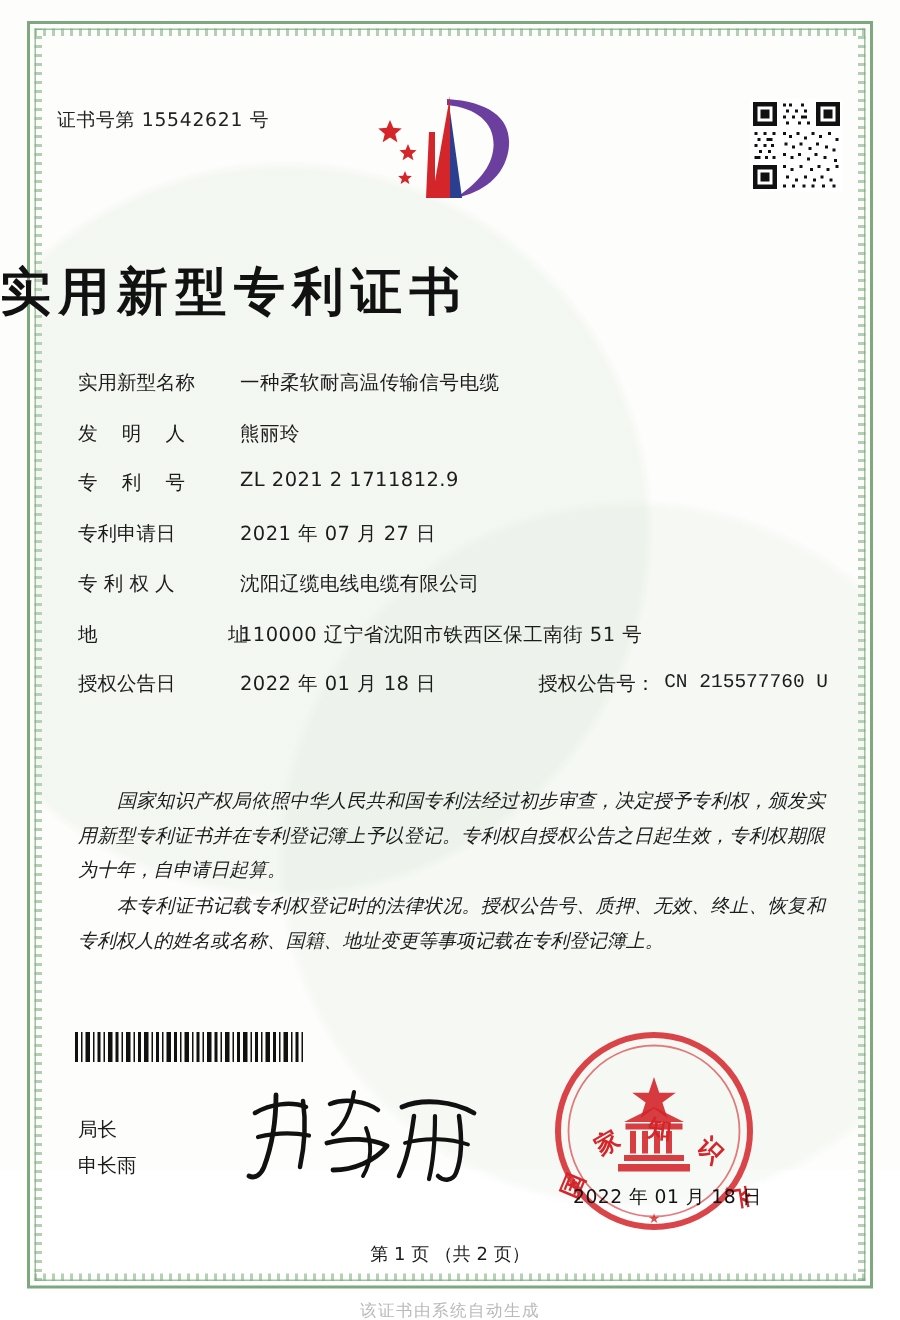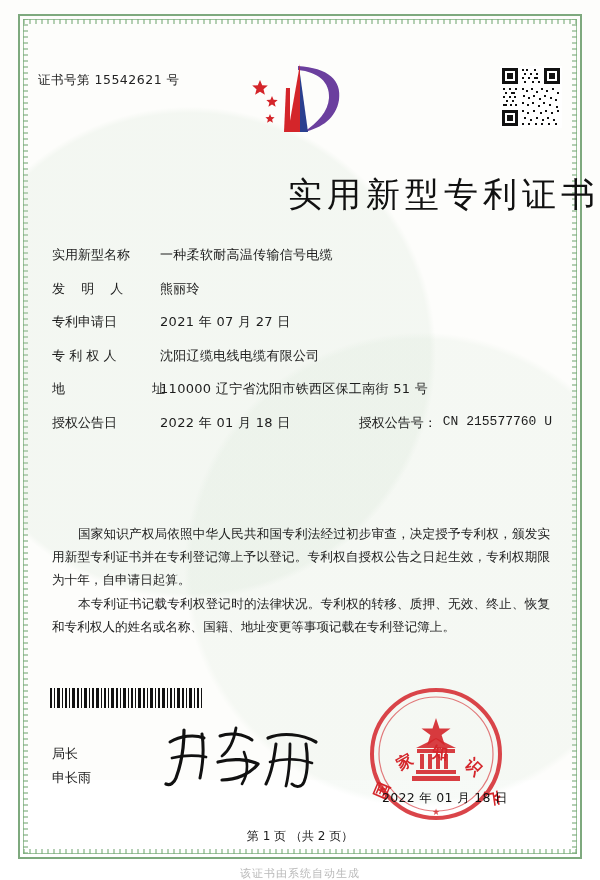--- a/index.html
+++ b/index.html
@@ -91,23 +91,23 @@
     top: 62px;
     width: 116px;
     height: 78px;
   }
 
   .title {
     position: absolute;
     left: 0;
     right: 0;
     top: 172px;
-    text-align: right;
+    text-align: left;
     font-family: "DejaVu Serif", "Liberation Serif", serif;
-    font-weight: normal;
+    font-weight: bold;
     font-size: 34px;
     letter-spacing: 5px;
     color: #111;
   }
 
   
   .fields {
     position: absolute;
     left: 52px;
     top: 246px;
@@ -146,20 +146,21 @@
 
   
   .para {
     position: absolute;
     left: 52px;
     width: 498px;
     font-size: 12.6px;
     line-height: 23px;
     text-align: justify;
     color: #1c1c1c;
+    font-style: italic;
   }
   .para.p1 { top: 522px; text-indent: 26px; }
   .para.p2 { top: 592px; text-indent: 26px; }
 
   
   .barcode {
     position: absolute;
     left: 50px;
     top: 688px;
     width: 152px;
@@ -335,41 +336,45 @@
   <div class="fields">
     <div class="row">
       <div class="lbl">实用新型名称</div>
       <div class="val">一种柔软耐高温传输信号电缆</div>
     </div>
     <div class="row">
       <div class="lbl sp">发 明 人</div>
       <div class="val">熊丽玲</div>
     </div>
     <div class="row">
+      <div class="lbl sp">专 利 号</div>
+      <div class="val">ZL 2021 2 1711812.9</div>
+    </div>
+    <div class="row">
       <div class="lbl">专利申请日</div>
       <div class="val">2021 年 07 月 27 日</div>
     </div>
     <div class="row">
       <div class="lbl">专 利 权 人</div>
       <div class="val">沈阳辽缆电线电缆有限公司</div>
     </div>
     <div class="row">
       <div class="lbl sp2">地　　　址</div>
       <div class="val">110000 辽宁省沈阳市铁西区保工南街 51 号</div>
     </div>
     <div class="row">
       <div class="lbl">授权公告日</div>
       <div class="val">2022 年 01 月 18 日</div>
       <div class="lbl2">授权公告号：</div>
       <div class="val2">CN 215577760 U</div>
     </div>
   </div>
 
   <div class="para p1">国家知识产权局依照中华人民共和国专利法经过初步审查，决定授予专利权，颁发实用新型专利证书并在专利登记簿上予以登记。专利权自授权公告之日起生效，专利权期限为十年，自申请日起算。</div>
-  <div class="para p2">本专利证书记载专利权登记时的法律状况。专利权的转移、质押、无效、终止、恢复和专利权人的姓名或名称、国籍、地址变更等事项记载在专利登记簿上。</div>
+  <div class="para p2">本专利证书记载专利权登记时的法律状况。授权公告号、质押、无效、终止、恢复和专利权人的姓名或名称、国籍、地址变更等事项记载在专利登记簿上。</div>
 
   <div class="barcode">
     <svg width="152" height="20" viewBox="0 0 152 20" aria-hidden="true">
       <rect width="152" height="20" fill="#fdfdfb"></rect>
       <g fill="#111111">
         <rect x="0" y="0" width="2" height="20"></rect>
           <rect x="4" y="0" width="1" height="20"></rect>
         <rect x="7" y="0" width="3" height="20"></rect>
           <rect x="12" y="0" width="1" height="20"></rect>
         <rect x="15" y="0" width="2" height="20"></rect>

